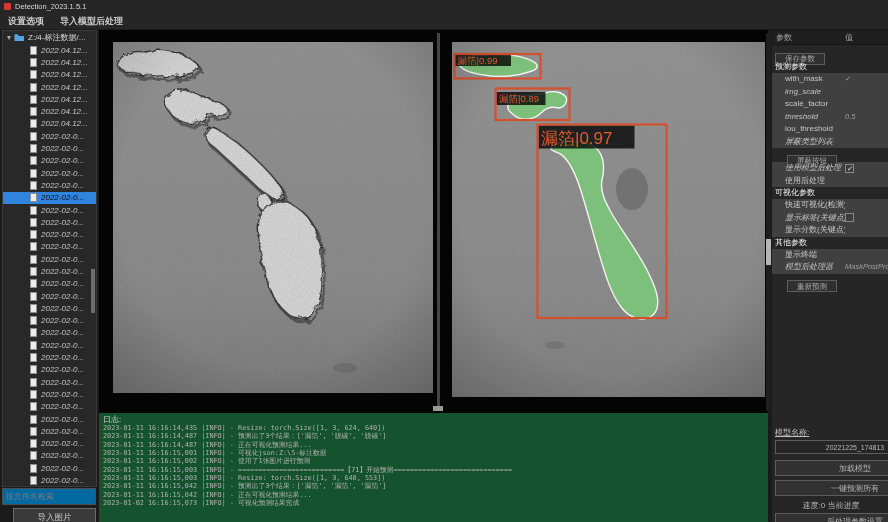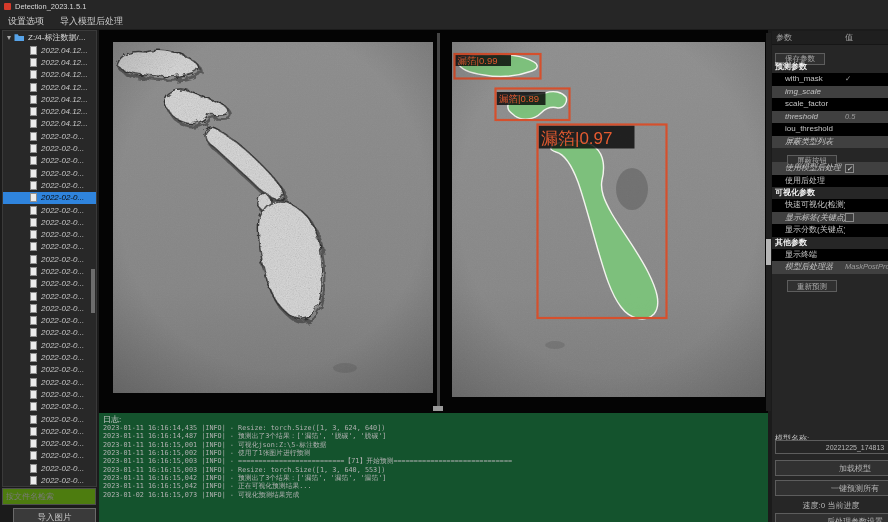--- a/index.html
+++ b/index.html
@@ -5,38 +5,38 @@
   html,body{margin:0;padding:0;background:#101010;}
   #app{position:relative;width:888px;height:522px;background:#1b1b1b;overflow:hidden;
        font-family:"Liberation Sans",sans-serif;}
 
   
   .titlebar{position:absolute;left:0;top:0;right:0;height:13px;background:#262626;
             display:flex;align-items:center;gap:4px;padding-left:4px;box-sizing:border-box;}
   .appicon{width:7px;height:7px;background:#d43a2a;border-radius:1px;flex:none;}
   .apptitle{font-size:7.5px;color:#d8d8d8;}
   .menubar{position:absolute;left:0;top:13px;right:0;height:16px;background:#262626;
-           display:flex;align-items:center;color:#cbcbcb;font-size:9px;}
+           display:flex;align-items:center;color:#cbcbcb;font-size:9px;font-weight:bold;}
   .menuitem{padding:0 8px;}
 
   
   .tree{position:absolute;left:2px;top:30px;width:95px;height:457px;background:#282828;
         border:1px solid #3a3a3a;box-sizing:border-box;overflow:hidden;}
   .troot{display:flex;align-items:center;height:13px;gap:3px;padding-left:4px;
          color:#dcdcdc;font-size:8px;white-space:nowrap;}
   .tarrow{color:#a8a8a8;font-size:8px;line-height:8px;}
   .tree-items{position:absolute;left:0;top:13px;right:0;bottom:0;overflow:hidden;}
   .titem{display:flex;align-items:center;height:12.3px;padding-left:27px;gap:4px;
          font-size:8px;color:#c6c6c6;white-space:nowrap;overflow:hidden;font-style:italic;}
   .titem.sel{background:#2f84dd;color:#0a0a0a;}
   .ficon{width:7px;height:9px;background:#ececec;border:1px solid #8f8f8f;box-sizing:border-box;flex:none;}
   .tscroll{position:absolute;right:1px;top:238px;width:4px;height:44px;background:#6d6d6d;}
 
   .filter-input{position:absolute;left:2px;top:488px;width:94px;height:17px;box-sizing:border-box;
-        background:#4d7c0f;border:1px solid #4e4e4e;color:#cfcfcf;font-size:8px;padding:0 3px;
+        background:#0369a1;border:1px solid #4e4e4e;color:#cfcfcf;font-size:8px;padding:0 3px;
         font-family:"Liberation Sans",sans-serif;}
   .filter-input::placeholder{color:#7a7a7a;}
   .import-btn{position:absolute;left:13px;top:508px;width:83px;height:20px;background:#3a3a3a;
         border:1px solid #6a6a6a;color:#c9c9c9;font-size:8.5px;font-family:"Liberation Sans",sans-serif;}
 
   
   .imgarea{position:absolute;left:99px;top:30px;width:669px;height:383px;background:#040404;}
   .imgL{position:absolute;left:14px;top:12px;}
   .imgR{position:absolute;left:353px;top:12px;}
   .splitter{position:absolute;left:338px;top:3px;width:3px;height:373px;background:#454545;}
@@ -54,34 +54,34 @@
   .pscroll{position:absolute;left:766px;top:33px;width:5px;height:378px;background:#1f1f1f;}
   .pscroll .thumb{position:absolute;left:0;top:206px;width:5px;height:26px;background:#b5b5b5;}
   .params{position:absolute;left:772px;top:31px;width:116px;height:491px;background:#262626;overflow:hidden;}
   .phead{display:flex;height:13px;background:#1f1f1f;border-bottom:1px solid #161616;
          color:#a5a5a5;font-size:8px;line-height:13px;}
   .phead .h1{flex:1;padding-left:4px;}
   .phead .h2{width:43px;}
   .saverow{height:16px;padding:2px 8px 0 3px;box-sizing:border-box;}
   .pbtn{font-size:7.5px;height:12px;background:#303030;border:1px solid #5d5d5d;color:#a9a9a9;
         padding:0 9px;line-height:9px;font-family:"Liberation Sans",sans-serif;}
-  .psec{height:12px;line-height:12px;font-size:8px;font-weight:bold;color:#f0f0f0;padding-left:3px;}
+  .psec{height:12px;line-height:12px;font-size:8px;font-weight:normal;color:#f0f0f0;padding-left:3px;}
   .prow{height:12.5px;line-height:12.5px;font-size:8px;color:#c4c4c4;display:flex;}
-  .prow.dark{background:#000000;}
+  .prow.dark{background:#404040;}
   .prow.light{background:#404040;font-style:italic;}
   .plabel{flex:1;padding-left:13px;white-space:nowrap;overflow:hidden;}
   .pval{width:43px;color:#9d9d9d;white-space:nowrap;overflow:hidden;font-size:7.5px;line-height:12.5px;}
   .pcheck{display:inline-block;width:9px;height:9px;margin-top:1.5px;background:#3c3c3c;
           border:1px solid #8a8a8a;box-sizing:border-box;color:#e0e0e0;font-size:7px;
           line-height:7px;text-align:center;}
   .pbtnrow{height:14px;padding:1px 0 0 15px;box-sizing:border-box;}
 
   
   .model{position:absolute;left:772px;top:425px;width:116px;height:97px;font-size:8px;color:#c2c2c2;}
-  .model-label{position:absolute;left:3px;top:8px;text-decoration:underline;}
+  .model-label{position:absolute;left:3px;top:2px;text-decoration:underline;}
   .model-field{position:absolute;left:3px;top:15px;width:160px;height:14px;box-sizing:border-box;
         background:#262626;border:1px solid #5d5d5d;color:#b9b9b9;font-size:7px;
         text-align:center;line-height:13px;font-family:"Liberation Sans",sans-serif;}
   .bigbtn{position:absolute;left:3px;width:160px;height:16px;background:#313131;border:1px solid #5d5d5d;
         color:#b5b5b5;font-size:8px;font-family:"Liberation Sans",sans-serif;}
   .load-btn{top:35px;} .predict-btn{top:55px;} .post-btn{top:88px;}
   .progress{position:absolute;left:3px;top:75px;width:112px;text-align:center;color:#b5b5b5;
         white-space:nowrap;overflow:hidden;}
 
   svg text{font-family:"Liberation Sans",sans-serif;}
@@ -370,20 +370,21 @@
         <rect width="313" height="355" fill="url(#gvinR)"></rect>
       </g>
     </svg>
   </div>
 
   <div class="logarea">
     <div class="logtitle">日志:</div>
     <div class="loglines" id="log-lines">
         <div>2023-01-11 16:16:14,435 |INFO| - Resize: torch.Size([1, 3, 624, 640])</div>
         <div>2023-01-11 16:16:14,487 |INFO| - 预测出了3个结果：['漏箔', '脱碳', '脱碳']</div>
+        <div>2023-01-11 16:16:14,487 |INFO| - 正在可视化预测结果...</div>
         <div>2023-01-11 16:16:15,001 |INFO| - 可视化json:Z:\5-标注数据</div>
         <div>2023-01-11 16:16:15,002 |INFO| - 使用了1张图片进行预测</div>
         <div>2023-01-11 16:16:15,003 |INFO| - ==========================【71】开始预测=============================</div>
         <div>2023-01-11 16:16:15,003 |INFO| - Resize: torch.Size([1, 3, 640, 553])</div>
         <div>2023-01-11 16:16:15,042 |INFO| - 预测出了3个结果：['漏箔', '漏箔', '漏箔']</div>
         <div>2023-01-11 16:16:15,042 |INFO| - 正在可视化预测结果...</div>
         <div>2023-01-02 16:16:15,073 |INFO| - 可视化预测结果完成</div>
       </div>
     <div class="logscroll"></div>
   </div>

